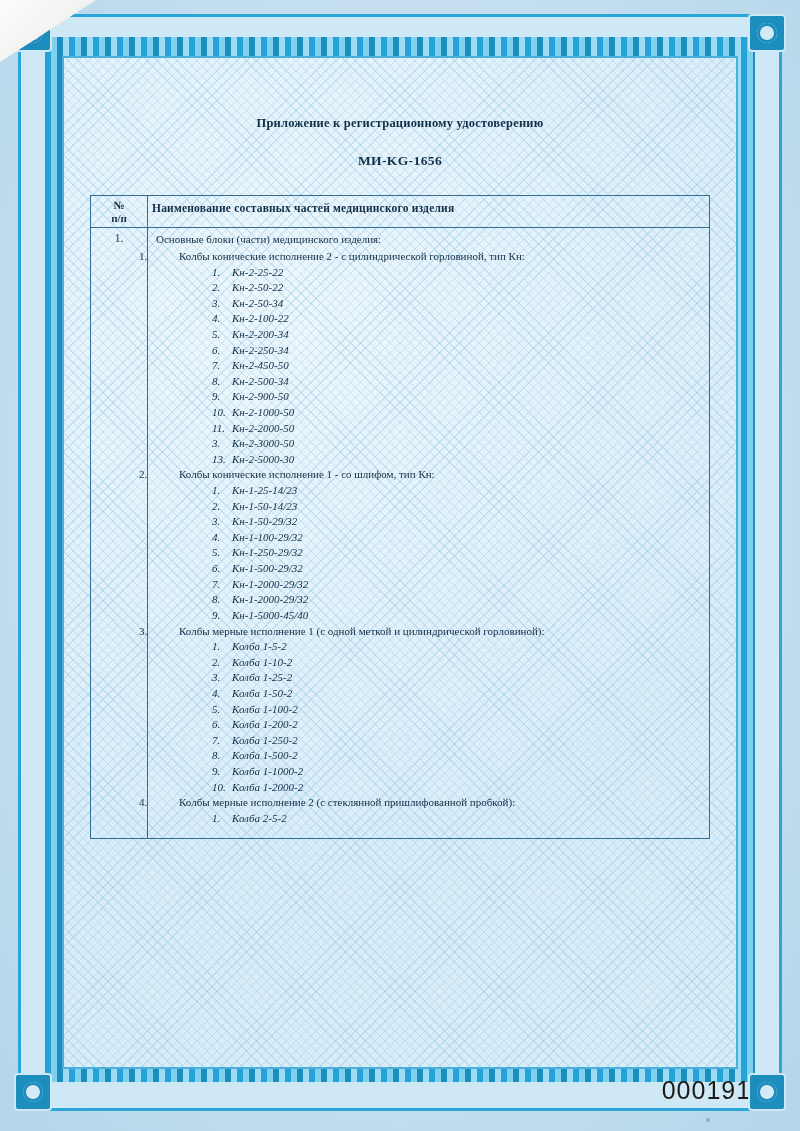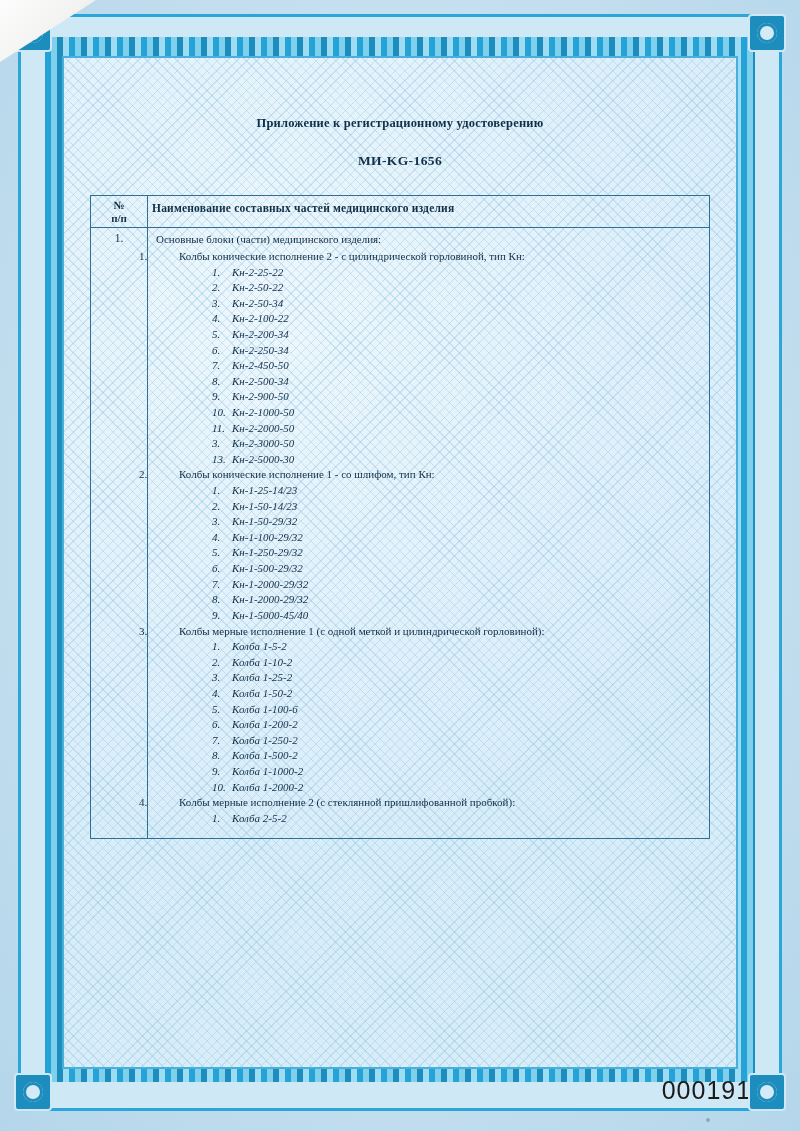--- a/index.html
+++ b/index.html
@@ -281,21 +281,21 @@
 
                 <li>
                   <div class="group-head">
                     <span class="gnum">3.</span><span>Колбы мерные исполнение 1 (с одной меткой и цилиндрической горловиной):</span>
                   </div>
                   <ul class="items">
                     <li><span class="inum">1.</span><span>Колба 1-5-2</span></li>
                     <li><span class="inum">2.</span><span>Колба 1-10-2</span></li>
                     <li><span class="inum">3.</span><span>Колба 1-25-2</span></li>
                     <li><span class="inum">4.</span><span>Колба 1-50-2</span></li>
-                    <li><span class="inum">5.</span><span>Колба 1-100-6</span></li>
+                    <li><span class="inum">5.</span><span>Колба 1-100-2</span></li>
                     <li><span class="inum">6.</span><span>Колба 1-200-2</span></li>
                     <li><span class="inum">7.</span><span>Колба 1-250-2</span></li>
                     <li><span class="inum">8.</span><span>Колба 1-500-2</span></li>
                     <li><span class="inum">9.</span><span>Колба 1-1000-2</span></li>
                     <li><span class="inum">10.</span><span>Колба 1-2000-2</span></li>
                   </ul>
                 </li>
 
                 <li>
                   <div class="group-head">

